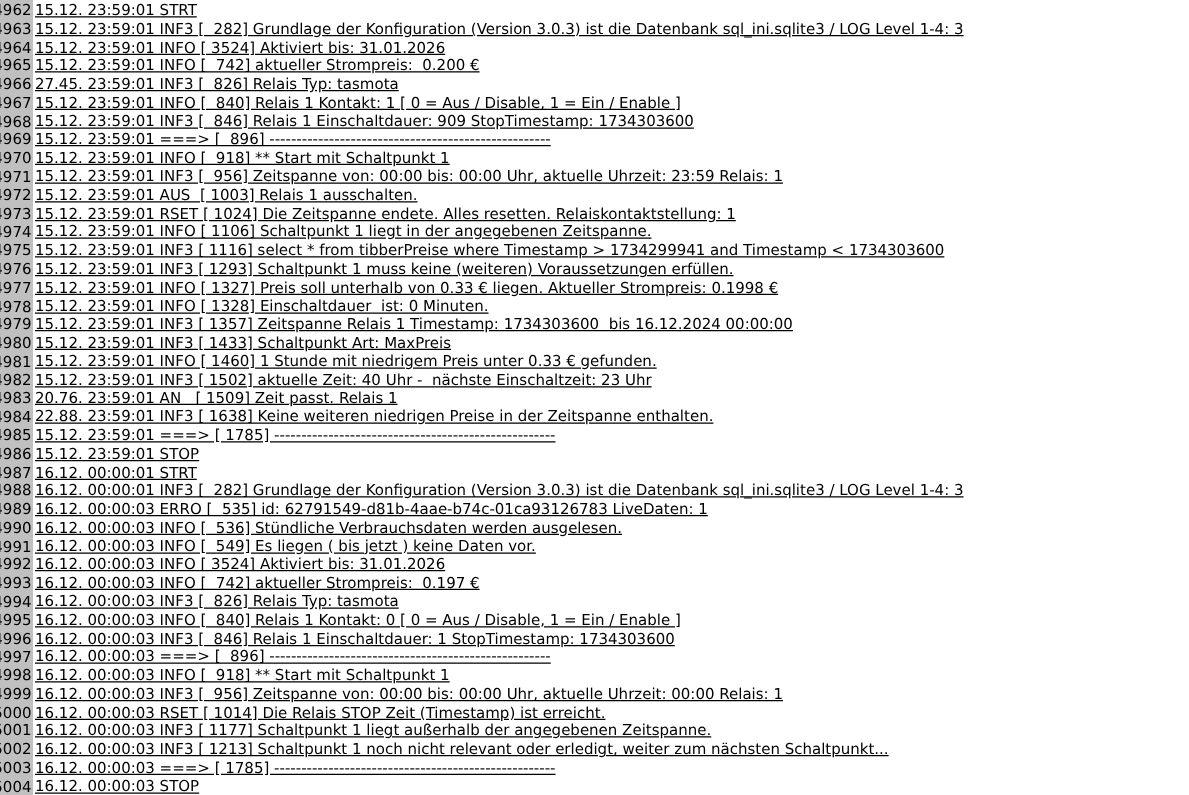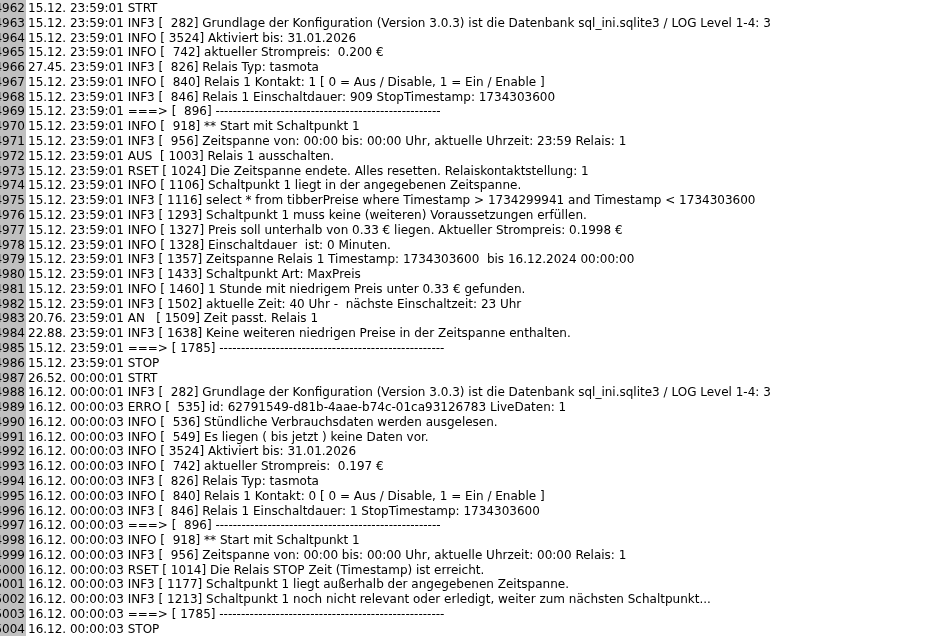--- a/index.html
+++ b/index.html
@@ -42,20 +42,21 @@
     overflow: hidden;
     white-space: pre;
     color: #000000;
   }
   .txt {
     flex: 1 1 auto;
     padding-left: 2px;
     white-space: pre;
     overflow: hidden;
     color: #000000;
+    text-decoration: underline;
   }
 </style>
 </head>
 <body>
 
 <div class="viewer">
   <div class="rows" id="rows">
   <div class="row">
     <span class="num">4962</span>
     <span class="txt">15.12. 23:59:01 STRT</span>
@@ -176,21 +177,21 @@
     <span class="txt">15.12. 23:59:01 ===&gt; [ 1785] ----------------------------------------------------</span>
   </div>
 
   <div class="row">
     <span class="num">4986</span>
     <span class="txt">15.12. 23:59:01 STOP</span>
   </div>
 
   <div class="row">
     <span class="num">4987</span>
-    <span class="txt">26.52. 00:00:01 STRT</span>
+    <span class="txt">16.12. 00:00:01 STRT</span>
   </div>
 
   <div class="row">
     <span class="num">4988</span>
     <span class="txt">16.12. 00:00:01 INF3 [  282] Grundlage der Konfiguration (Version 3.0.3) ist die Datenbank sql_ini.sqlite3 / LOG Level 1-4: 3</span>
   </div>
 
   <div class="row">
     <span class="num">4989</span>
     <span class="txt">16.12. 00:00:03 ERRO [  535] id: 62791549-d81b-4aae-b74c-01ca93126783 LiveDaten: 1</span>

